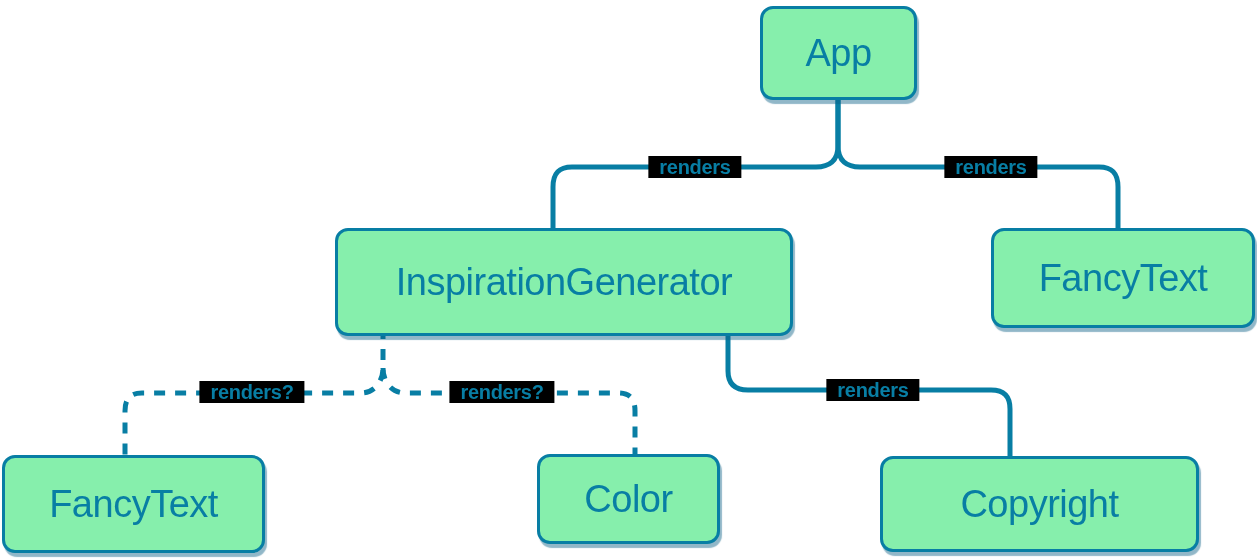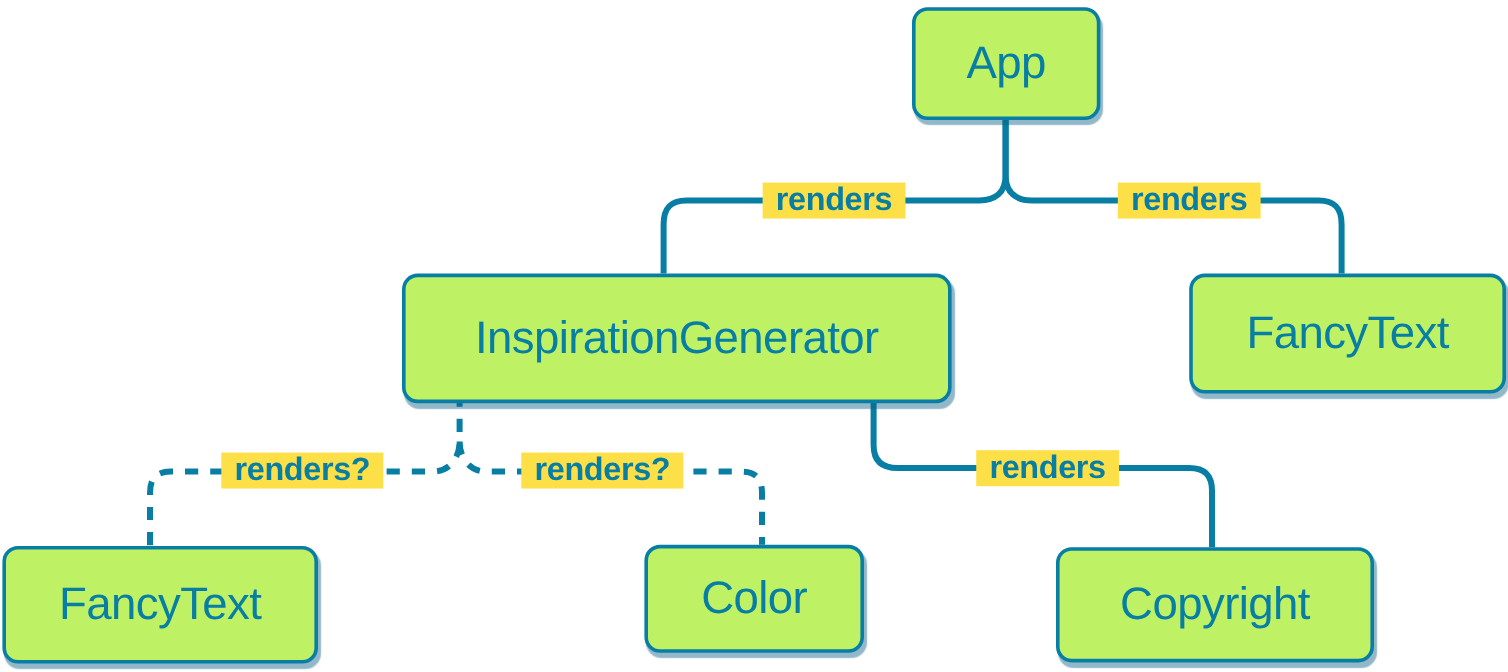--- a/index.html
+++ b/index.html
@@ -30,52 +30,52 @@
     stroke-linecap: butt;
     stroke-linejoin: round;
   }
   .edges path.dashed {
     stroke-dasharray: 11 10;
   }
   .edge-label {
     position: absolute;
     transform: translate(-50%, -50%);
     z-index: 2;
-    background: #fde047;
+    background: #000000;
     color: var(--accent, #087EA4);
-    font-size: 27px;
+    font-size: 20px;
     font-weight: 700;
     letter-spacing: -0.3px;
     padding: 0 11px;
     white-space: nowrap;
     line-height: 1.1;
   }
   .node {
     position: absolute;
     z-index: 3;
     box-sizing: border-box;
-    background: #bef264;
+    background: #86efac;
     border: 3px solid var(--accent, #087EA4);
     border-radius: 13px;
     box-shadow: 2px 4px 1px rgba(10, 95, 134, 0.45);
     color: var(--accent, #087EA4);
     display: flex;
     align-items: center;
     justify-content: center;
     font-size: 38px;
     font-weight: 500;
     letter-spacing: -0.5px;
     white-space: nowrap;
   }
   .n-app        { left: 760px;  top: 6px;   width: 157px; height: 94px; }
   .n-ig         { left: 335px;  top: 228px; width: 458px; height: 108px; }
   .n-ft-top     { left: 991px;  top: 228px; width: 264px; height: 100px; }
   .n-ft-bottom  { left: 2px;    top: 455px; width: 263px; height: 98px; }
   .n-color      { left: 537px;  top: 454px; width: 183px; height: 90px; }
-  .n-copyright  { left: 880px;  top: 456px; width: 265px; height: 96px; }
+  .n-copyright  { left: 880px;  top: 456px; width: 319px; height: 96px; }
 
   .l-renders-app-left   { left: 695px; top: 167px; }
   .l-renders-app-right  { left: 991px; top: 167px; }
   .l-renders-q-left     { left: 252px; top: 392px; }
   .l-renders-q-right    { left: 502px; top: 392px; }
   .l-renders-copyright  { left: 873px; top: 390px; }
 </style>
 </head>
 <body>
 

